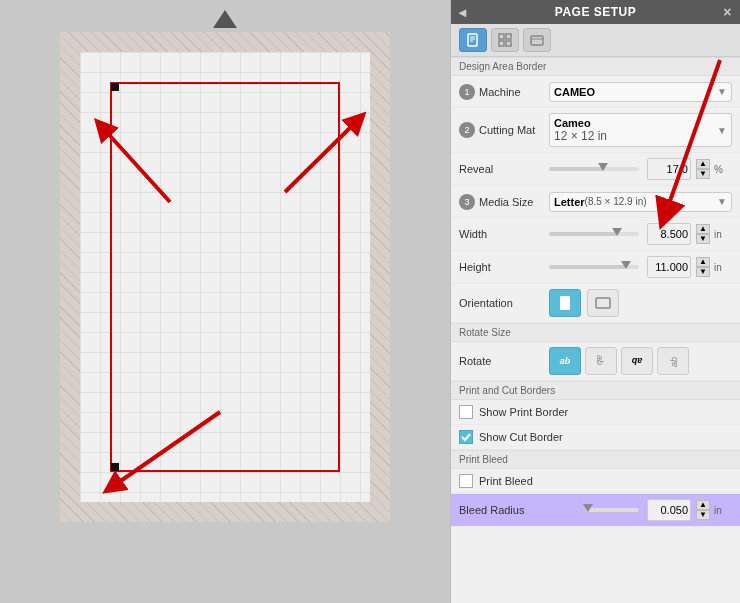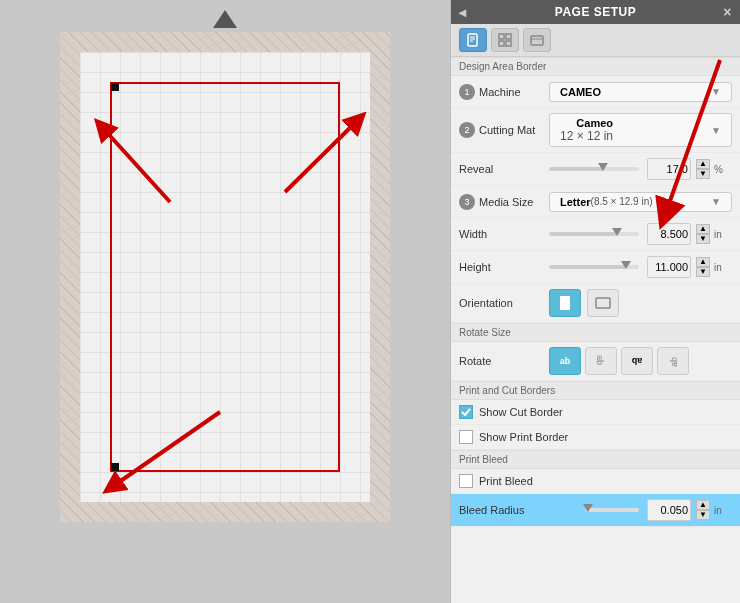--- a/index.html
+++ b/index.html
@@ -217,27 +217,26 @@
       display: flex;
       align-items: center;
       gap: 4px;
     }
 
     .dropdown {
       flex: 1;
       background: #f8f8f8;
       border: 1px solid #ccc;
       border-radius: 3px;
-      padding: 3px 10px;
+      padding: 3px 4px;
       font-size: 11px;
       display: flex;
       align-items: center;
       justify-content: space-between;
       cursor: pointer;
-      text-align: right;
     }
 
     .dropdown-arrow {
       color: #888;
       font-size: 10px;
     }
 
     .dropdown-text {
       font-size: 11px;
       font-weight: bold;
@@ -581,64 +580,64 @@
   </div>
 
   <div class="section-label">
     <span>Rotate Size</span>
   </div>
 
   <div class="form-row">
     <div class="form-label">
       <span>Rotate</span>
     </div>
-    <div class="form-control" style="gap:4px;">
+    <div class="form-control" style="gap:4px;font-style:italic;">
       <div class="rotate-btn active" style="font-size:9px;font-weight:bold;">ab</div>
       <div class="rotate-btn">
         <svg width="14" height="14" viewBox="0 0 14 14">
             <text x="1" y="11" font-size="9" fill="#888" transform="rotate(90,7,7)">ab</text>
           </svg>
       </div>
       <div class="rotate-btn" style="font-size:9px;font-weight:bold;transform:rotate(180deg);">ab</div>
       <div class="rotate-btn">
         <svg width="14" height="14" viewBox="0 0 14 14">
             <text x="1" y="11" font-size="9" fill="#888" transform="rotate(270,7,7)">ab</text>
           </svg>
       </div>
     </div>
   </div>
 
   <div class="section-label">
     <span>Print and Cut Borders</span>
   </div>
 
   <div class="checkbox-row">
+    <div class="cb-box"></div>
+    <span class="cb-label">Show Print Border</span>
+  </div>
+
+  <div class="checkbox-row">
     <div class="cb-box checked">
       <svg width="10" height="10" viewBox="0 0 10 10">
           <polyline points="1,5 4,8 9,2" fill="none" stroke="white" stroke-width="2"></polyline>
         </svg>
     </div>
     <span class="cb-label">Show Cut Border</span>
   </div>
 
-  <div class="checkbox-row">
-    <div class="cb-box"></div>
-    <span class="cb-label">Show Print Border</span>
-  </div>
-
   <div class="section-label">
     <span>Print Bleed</span>
   </div>
 
   <div class="checkbox-row">
     <div class="cb-box"></div>
     <span class="cb-label">Print Bleed</span>
   </div>
 
-  <div class="form-row" style="background:#7dd3fc;gap:36px;">
+  <div class="form-row" style="background:#c4b5fd;gap:36px;">
     <div class="form-label">
       <span>Bleed Radius</span>
     </div>
     <div class="form-control">
       <div class="slider-track" style="background: linear-gradient(to right, #ccc 5%, #ddd 5%);">
         <div class="slider-thumb" style="left:5%;"></div>
       </div>
       <div class="num-input">
         <span>0.050</span>
       </div>

